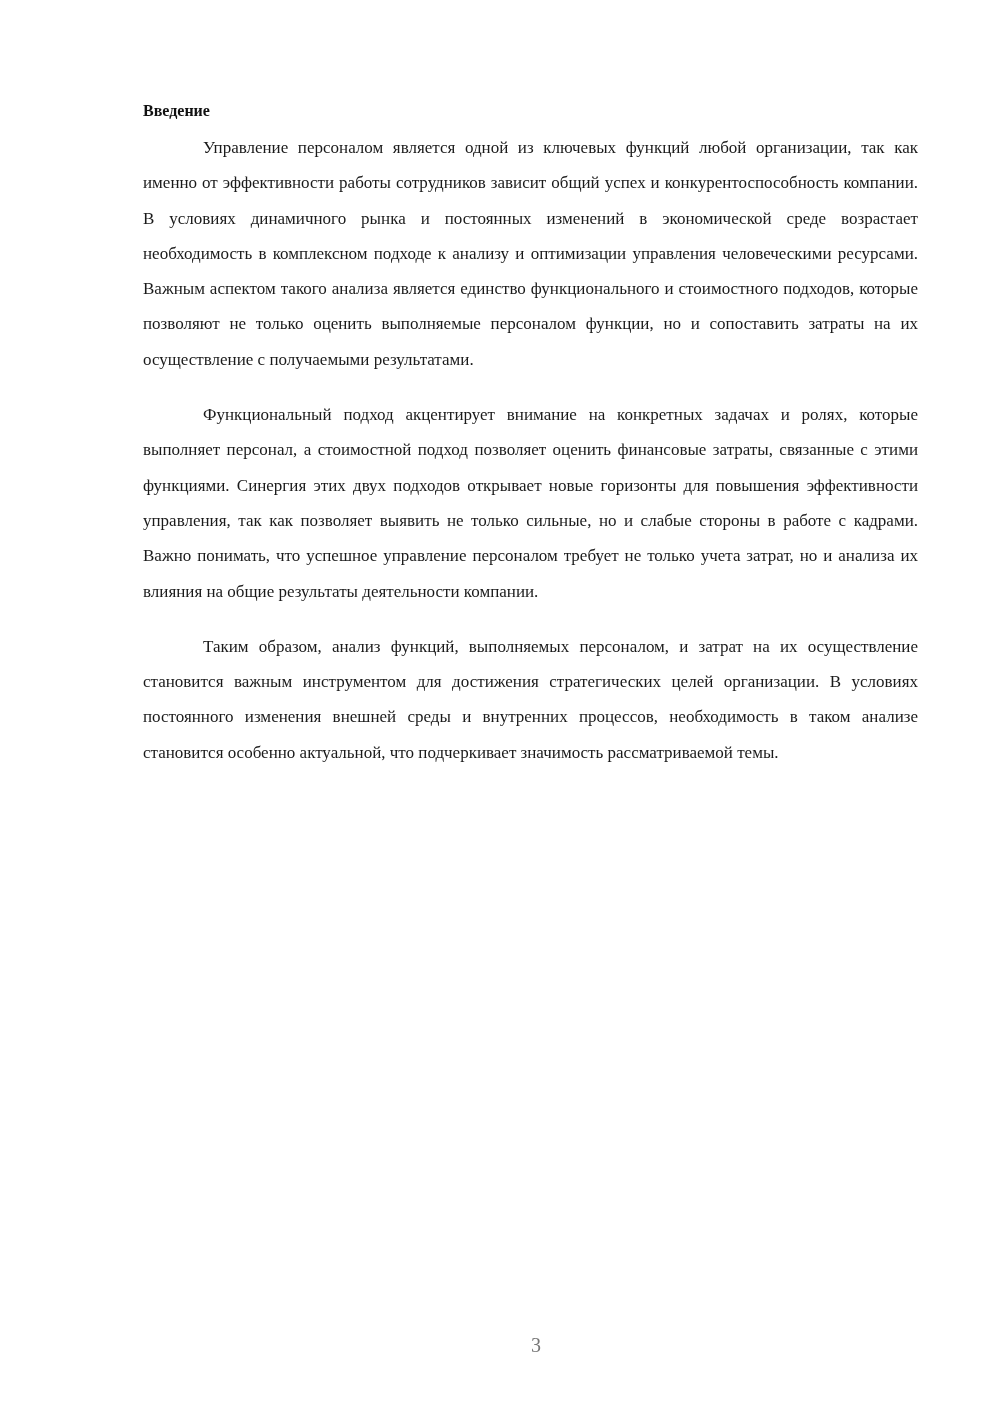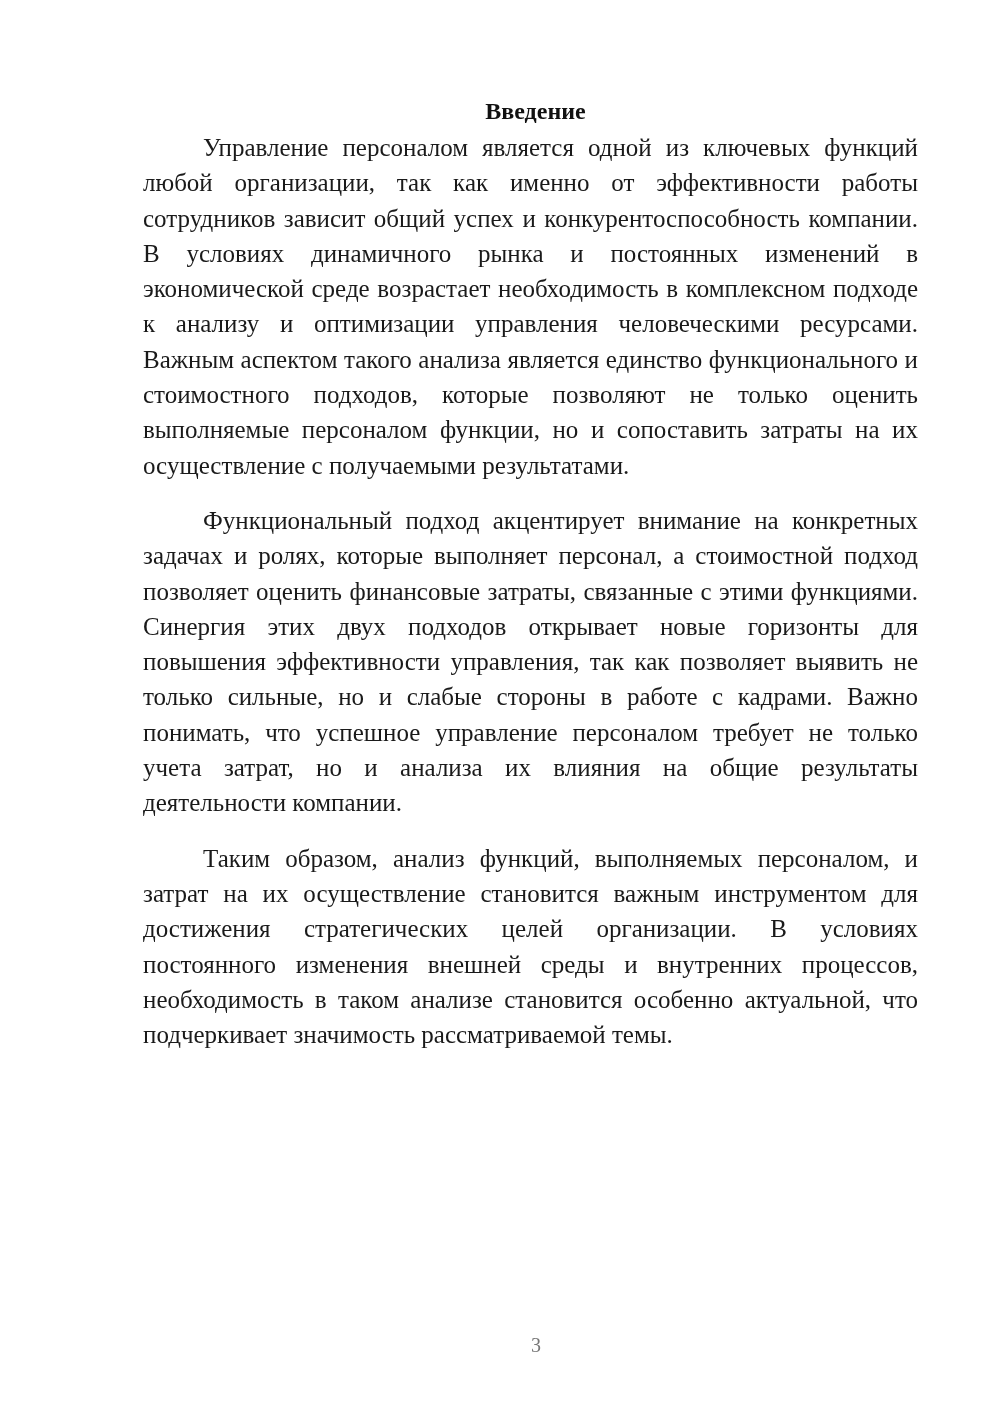--- a/index.html
+++ b/index.html
@@ -15,30 +15,29 @@
       font-family: "Liberation Serif", "DejaVu Serif", serif;
       color: #1a1a1a;
     }
     .page {
       position: absolute;
       left: 143px;
       top: 96px;
       width: 785px;
     }
     .title {
-      text-align: center;
       font-weight: bold;
-      font-size: 24px;
+      font-size: 16px;
       line-height: 30px;
       margin: 0 0 4px 0;
       padding-left: 0;
       color: #111;
     }
     .para {
-      font-size: 25px;
+      font-size: 17px;
       line-height: 35.3px;
       text-align: justify;
       text-indent: 60px;
       margin: 0 10px 20px 0;
       letter-spacing: 0px;
     }
     .page-number {
       position: absolute;
       left: 0;
       width: 1072px;

